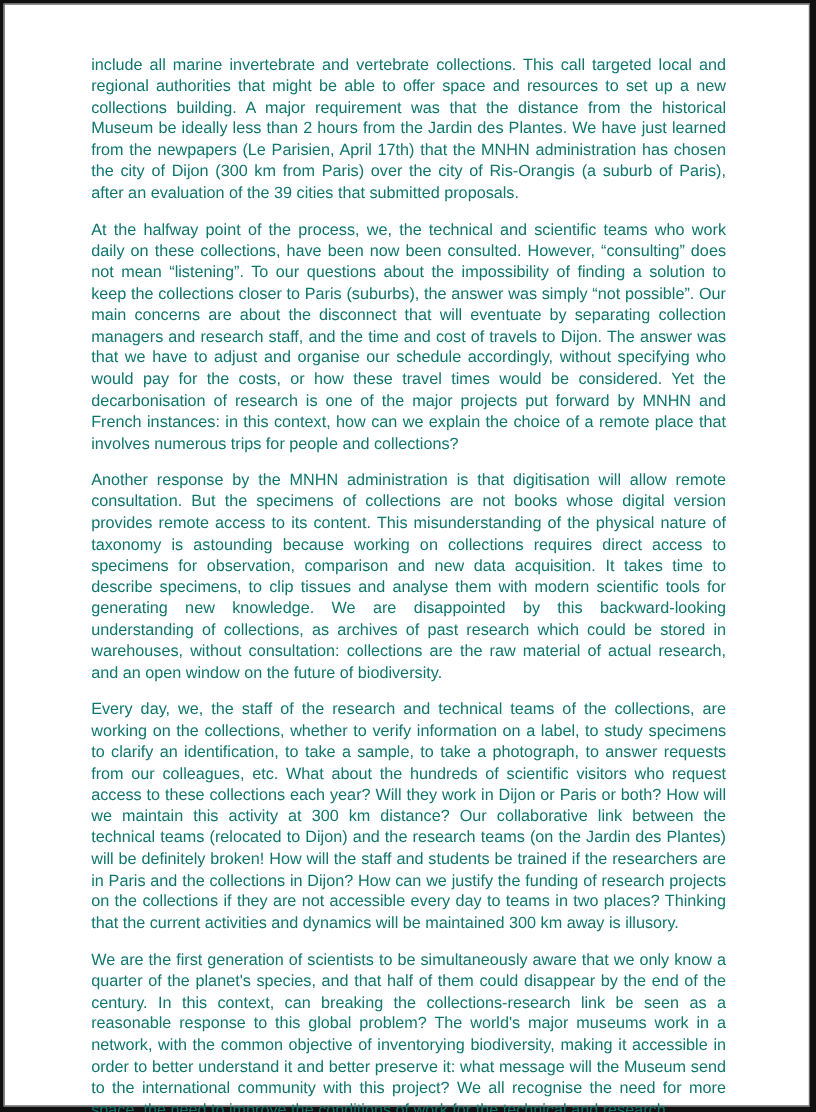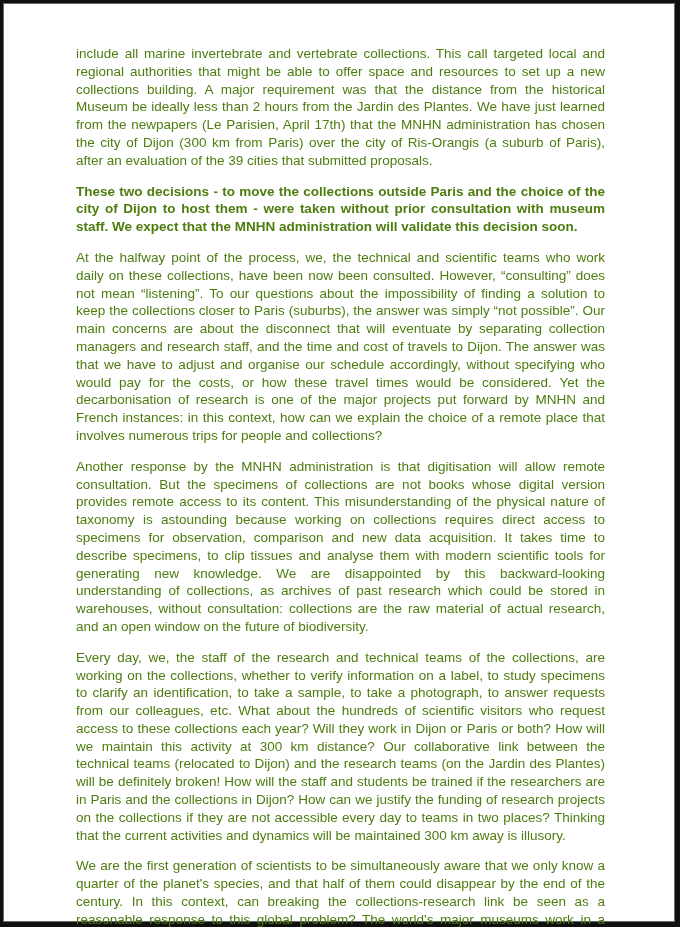--- a/index.html
+++ b/index.html
@@ -34,35 +34,34 @@
   .content {
     position: absolute;
     left: 0; top: 0; right: 0; bottom: 0;
     padding: 42px 70px 0 73px;
     box-sizing: border-box;
   }
   p.para {
     margin: 0 0 13px 0;
     font-size: 13.5px;
     line-height: 17.8px;
-    color: #4d7c0f;
+    color: #0f766e;
     text-align: justify;
     text-justify: inter-word;
   }
   p.para.bold {
     font-weight: bold;
   }
 </style>
 </head>
 <body>
 
 <div class="page-frame">
   <div class="page">
     <div class="content">
       <p class="para">include all marine invertebrate and vertebrate collections. This call targeted local and regional authorities that might be able to offer space and resources to set up a new collections building. A major requirement was that the distance from the historical Museum be ideally less than 2 hours from the Jardin des Plantes. We have just learned from the newpapers (Le Parisien, April 17th) that the MNHN administration has chosen the city of Dijon (300 km from Paris) over the city of Ris-Orangis (a suburb of Paris), after an evaluation of the 39 cities that submitted proposals.</p>
-      <p class="para bold">These two decisions - to move the collections outside Paris and the choice of the city of Dijon to host them - were taken without prior consultation with museum staff. We expect that the MNHN administration will validate this decision soon.</p>
       <p class="para">At the halfway point of the process, we, the technical and scientific teams who work daily on these collections, have been now been consulted. However, “consulting” does not mean “listening”. To our questions about the impossibility of finding a solution to keep the collections closer to Paris (suburbs), the answer was simply “not possible”. Our main concerns are about the disconnect that will eventuate by separating collection managers and research staff, and the time and cost of travels to Dijon. The answer was that we have to adjust and organise our schedule accordingly, without specifying who would pay for the costs, or how these travel times would be considered. Yet the decarbonisation of research is one of the major projects put forward by MNHN and French instances: in this context, how can we explain the choice of a remote place that involves numerous trips for people and collections?</p>
       <p class="para">Another response by the MNHN administration is that digitisation will allow remote consultation. But the specimens of collections are not books whose digital version provides remote access to its content. This misunderstanding of the physical nature of taxonomy is astounding because working on collections requires direct access to specimens for observation, comparison and new data acquisition. It takes time to describe specimens, to clip tissues and analyse them with modern scientific tools for generating new knowledge.  We are disappointed by this backward-looking understanding of collections, as archives of past research which could be stored in warehouses, without consultation: collections are the raw material of actual research, and an open window on the future of biodiversity.</p>
       <p class="para">Every day, we, the staff of the research and technical teams of the collections, are working on the collections, whether to verify information on a label, to study specimens to clarify an identification, to take a sample, to take a photograph, to answer requests from our colleagues, etc. What about the hundreds of scientific visitors who request access to these collections each year? Will they work in Dijon or Paris or both? How will we maintain this activity at 300 km distance? Our collaborative link between the technical teams (relocated to Dijon) and the research teams (on the Jardin des Plantes) will be definitely broken! How will the staff and students be trained if the researchers are in Paris and the collections in Dijon? How can we justify the funding of research projects on the collections if they are not accessible every day to teams in two places?  Thinking that the current activities and dynamics will be maintained 300 km away is illusory.</p>
       <p class="para">We are the first generation of scientists to be simultaneously aware that we only know a quarter of the planet's species, and that half of them could disappear by the end of the century. In this context, can breaking the collections-research link be seen as a reasonable response to this global problem? The world's major museums work in a network, with the common objective of inventorying biodiversity, making it accessible in order to better understand it and better preserve it: what message will the Museum send to the international community with this project? We all recognise the need for more space, the need to improve the conditions of work for the technical and research</p>
     </div>
   </div>
 </div>
 
 </body></html>

